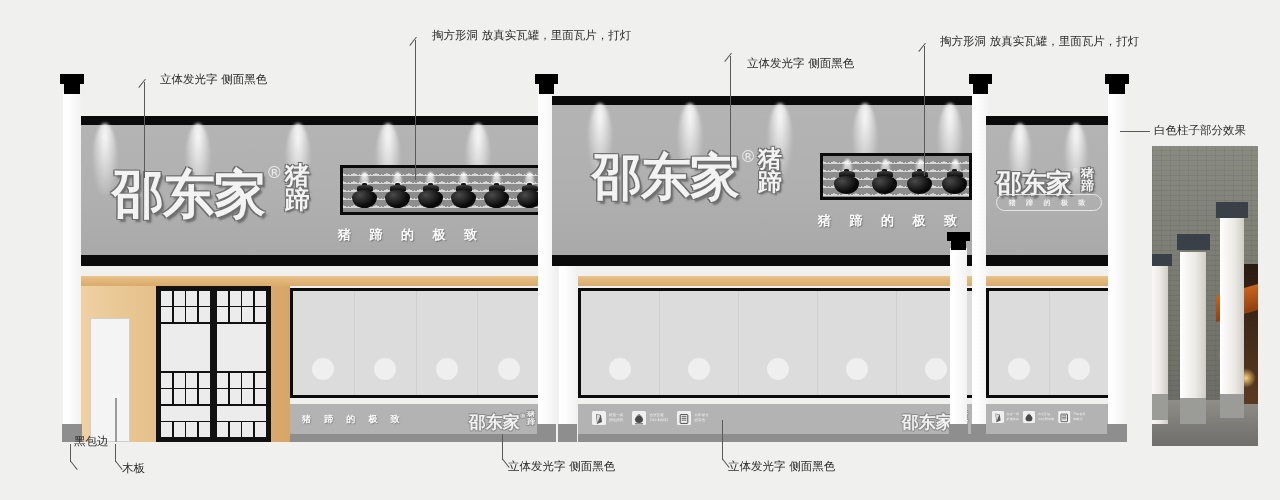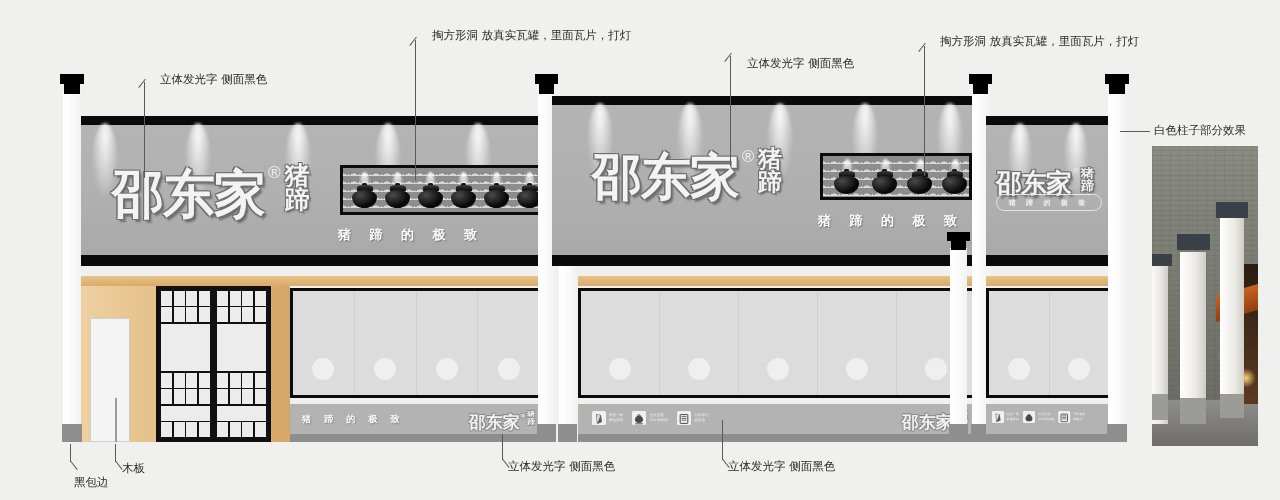--- a/index.html
+++ b/index.html
@@ -545,21 +545,21 @@
 
   <div class="leader v" style="left:924px;top:46px;height:130px;"></div>
   <div class="leader-d" style="left:925px;top:43px;"></div>
   <span class="anno" style="left:940px;top:36px;">掏方形洞 放真实瓦罐，里面瓦片，打灯</span>
 
   <div class="leader h" style="left:1120px;top:131px;width:30px;"></div>
   <span class="anno" style="left:1154px;top:125px;">白色柱子部分效果</span>
 
   <div class="leader v" style="left:70px;top:444px;height:18px;"></div>
   <div class="leader-dl" style="left:70px;top:461px;"></div>
-  <span class="anno" style="left:74px;top:477px;">黑包边</span>
+  <span class="anno" style="left:74px;top:436px;">黑包边</span>
 
   <div class="leader v" style="left:115px;top:444px;height:18px;"></div>
   <div class="leader-dl" style="left:115px;top:461px;"></div>
   <span class="anno" style="left:122px;top:463px;">木板</span>
 
   <div class="leader v" style="left:502px;top:434px;height:26px;"></div>
   <div class="leader-dl" style="left:502px;top:459px;"></div>
   <span class="anno" style="left:508px;top:461px;">立体发光字 侧面黑色</span>
 
   <div class="leader v" style="left:722px;top:420px;height:40px;"></div>

